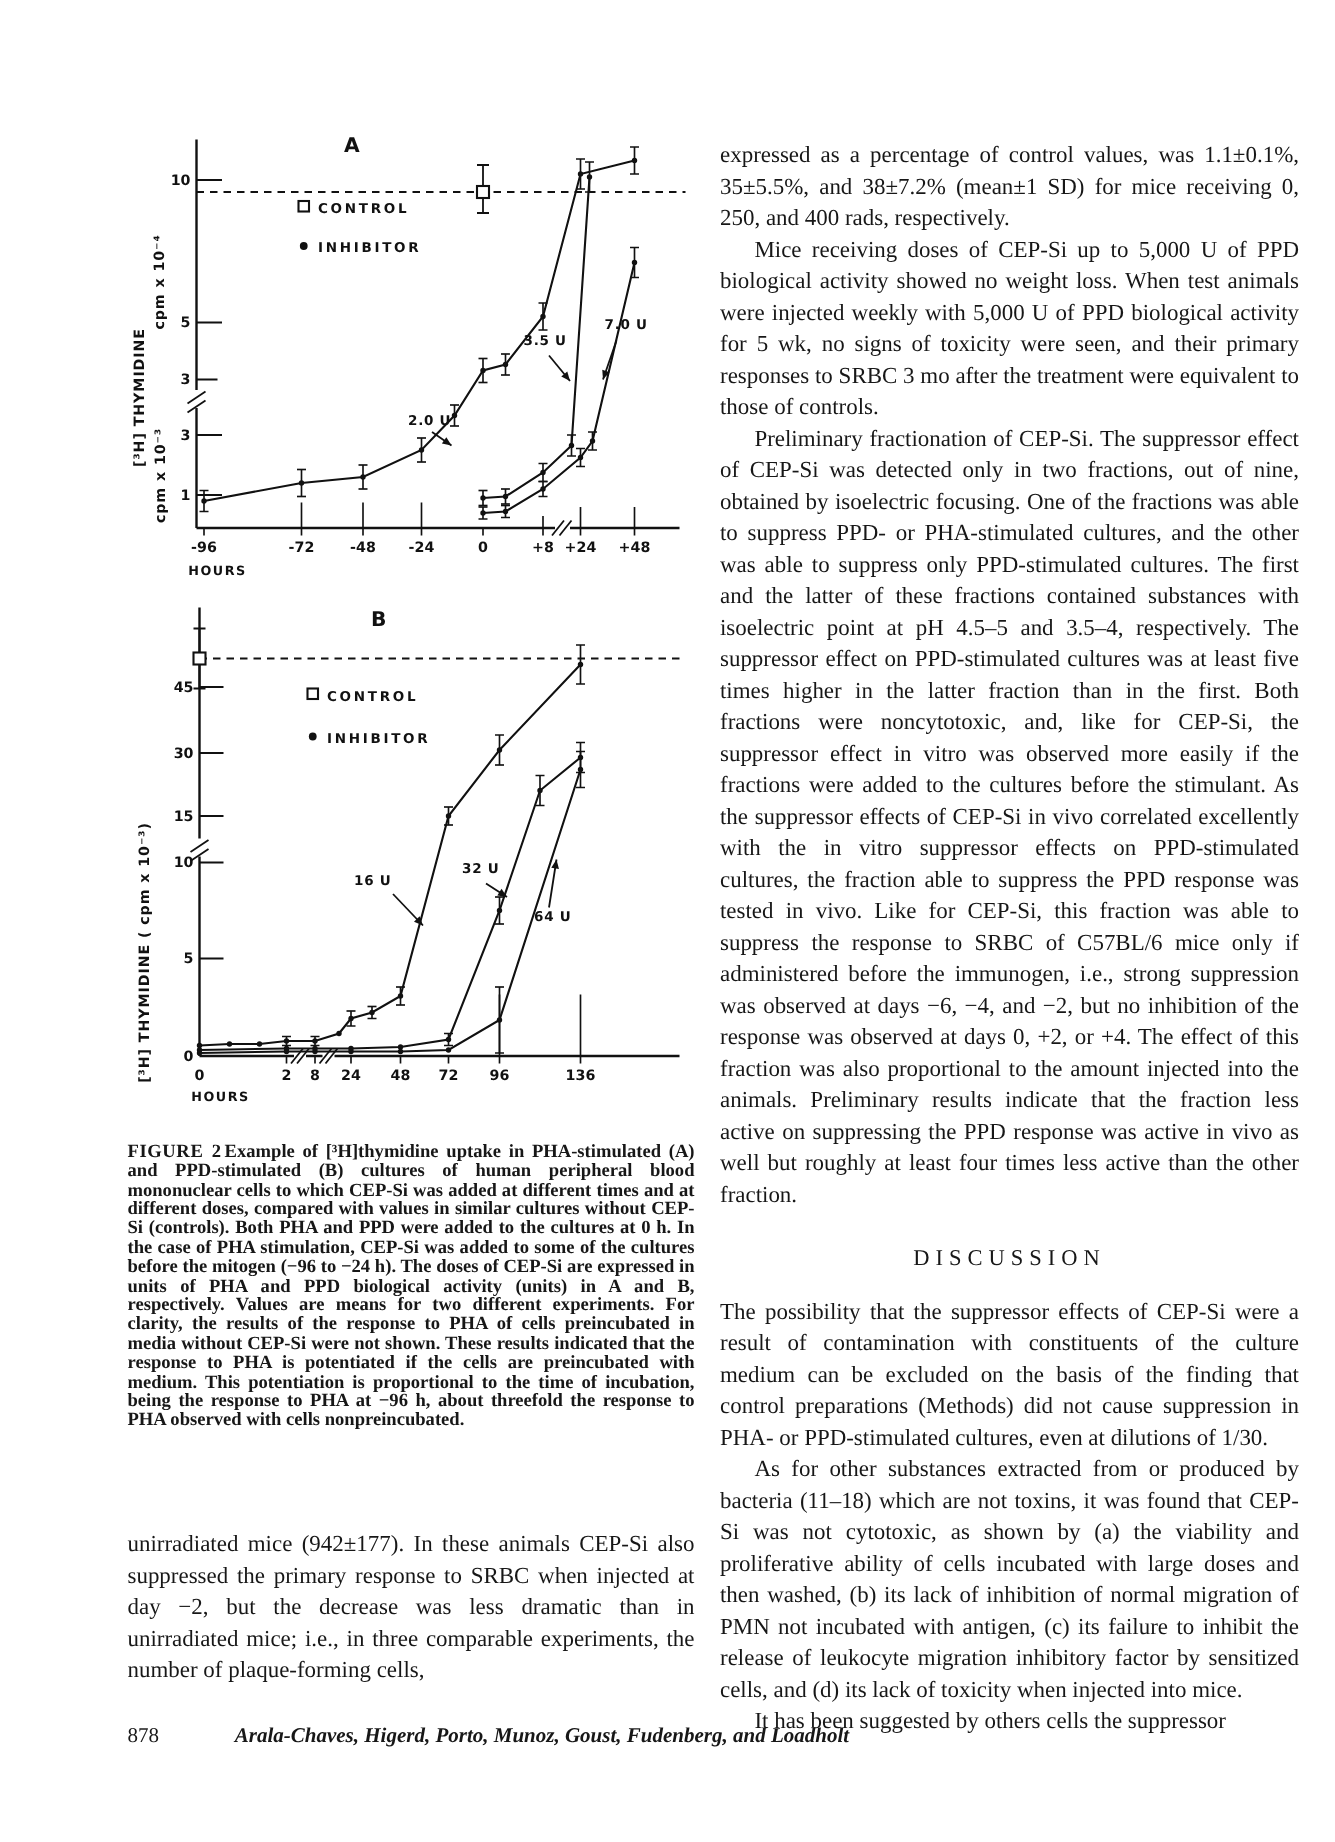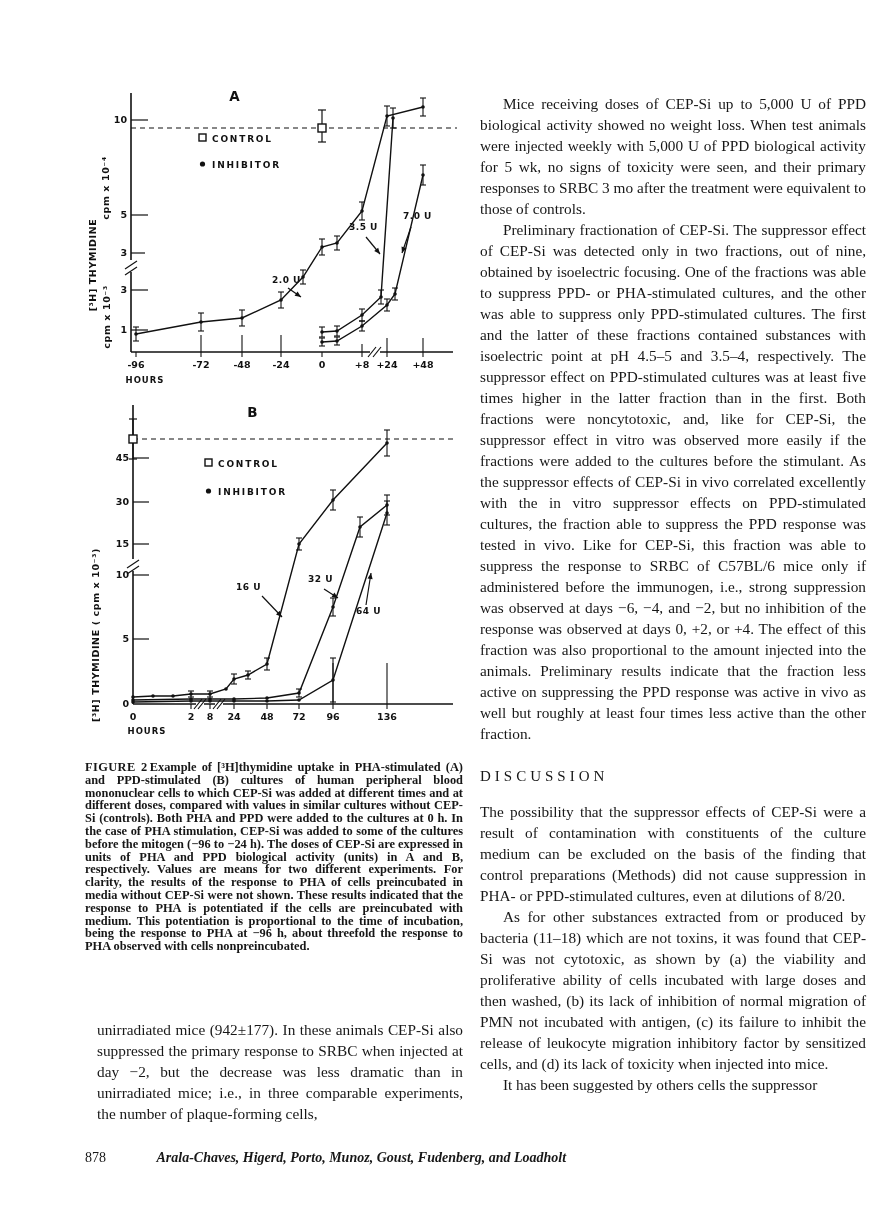--- a/index.html
+++ b/index.html
@@ -6,22 +6,22 @@
   .page{position:relative;width:890px;height:1228px;background:#fff;
         font-family:"Liberation Serif","DejaVu Serif",serif;color:#171717;overflow:hidden;}
   .col-left{position:absolute;left:85px;top:85px;width:378px;}
   .col-right{position:absolute;left:480px;top:93px;width:386px;}
   .body-text{font-size:15.3px;line-height:21px;text-align:justify;margin:0;}
   .ind{text-indent:1.5em;}
   .lead-italic{}
   figure{margin:0;padding:0;}
   .caption{font-size:12.4px;line-height:12.8px;font-weight:bold;text-align:justify;margin:2px 0 0 0;}
   .fig-label{padding-right:2px;letter-spacing:0.4px;}
-  .left-para{margin-top:66px;margin-left:12px;}
-  h2.discussion{font-size:15px;font-weight:400;letter-spacing:4px;margin:24px 0 16px 0;}
+  .left-para{margin-top:66px;}
+  h2.discussion{font-size:15px;font-weight:400;letter-spacing:4px;text-align:center;margin:24px 0 16px 0;}
   .footer{position:absolute;left:85px;top:1150px;width:780px;font-size:14px;}
   .footer .pnum{display:inline-block;width:68px;}
   .footer .authors{font-style:italic;font-weight:bold;}
   .chart{display:block;}
   .chart text{font-family:"DejaVu Sans",sans-serif;fill:#111;}
   .tick{font-size:9.5px;font-weight:700;}
   .small{font-size:8.5px;letter-spacing:1px;}
   .ctitle{font-size:13.5px;font-weight:700;letter-spacing:1px;}
   .axis-label{font-size:9.5px;font-weight:700;letter-spacing:0.6px;}
   .legend-t{font-size:9px;font-weight:700;letter-spacing:1.8px;}
@@ -379,24 +379,25 @@
 
       <figcaption class="caption">
         <span class="fig-label">FIGURE 2</span><span>Example of [³H]thymidine uptake in PHA-stimulated (A) and PPD-stimulated (B) cultures of human peripheral blood mononuclear cells to which CEP-Si was added at different times and at different doses, compared with values in similar cultures without CEP-Si (controls). Both PHA and PPD were added to the cultures at 0 h. In the case of PHA stimulation, CEP-Si was added to some of the cultures before the mitogen (−96 to −24 h). The doses of CEP-Si are expressed in units of PHA and PPD biological activity (units) in A and B, respectively. Values are means for two different experiments. For clarity, the results of the response to PHA of cells preincubated in media without CEP-Si were not shown. These results indicated that the response to PHA is potentiated if the cells are preincubated with medium. This potentiation is proportional to the time of incubation, being the response to PHA at −96 h, about threefold the response to PHA observed with cells nonpreincubated.</span>
       </figcaption>
     </figure>
 
     <p class="body-text left-para">unirradiated mice (942±177). In these animals CEP-Si also suppressed the primary response to SRBC when injected at day −2, but the decrease was less dramatic than in unirradiated mice; i.e., in three comparable experiments, the number of plaque-forming cells,</p>
   </div>
 
   <div class="col-right">
+    <p class="body-text">expressed as a percentage of control values, was 1.1±0.1%, 35±5.5%, and 38±7.2% (mean±1 SD) for mice receiving 0, 250, and 400 rads, respectively.</p>
     <p class="body-text ind">Mice receiving doses of CEP-Si up to 5,000 U of PPD biological activity showed no weight loss. When test animals were injected weekly with 5,000 U of PPD biological activity for 5 wk, no signs of toxicity were seen, and their primary responses to SRBC 3 mo after the treatment were equivalent to those of controls.</p>
     <p class="body-text ind"><span class="lead-italic">Preliminary fractionation of CEP-Si.</span><span>  The suppressor effect of CEP-Si was detected only in two fractions, out of nine, obtained by isoelectric focusing. One of the fractions was able to suppress PPD- or PHA-stimulated cultures, and the other was able to suppress only PPD-stimulated cultures. The first and the latter of these fractions contained substances with isoelectric point at pH 4.5–5 and 3.5–4, respectively. The suppressor effect on PPD-stimulated cultures was at least five times higher in the latter fraction than in the first. Both fractions were noncytotoxic, and, like for CEP-Si, the suppressor effect in vitro was observed more easily if the fractions were added to the cultures before the stimulant. As the suppressor effects of CEP-Si in vivo correlated excellently with the in vitro suppressor effects on PPD-stimulated cultures, the fraction able to suppress the PPD response was tested in vivo. Like for CEP-Si, this fraction was able to suppress the response to SRBC of C57BL/6 mice only if administered before the immunogen, i.e., strong suppression was observed at days −6, −4, and −2, but no inhibition of the response was observed at days 0, +2, or +4. The effect of this fraction was also proportional to the amount injected into the animals. Preliminary results indicate that the fraction less active on suppressing the PPD response was active in vivo as well but roughly at least four times less active than the other fraction.</span></p>
     <h2 class="discussion">DISCUSSION</h2>
-    <p class="body-text">The possibility that the suppressor effects of CEP-Si were a result of contamination with constituents of the culture medium can be excluded on the basis of the finding that control preparations (Methods) did not cause suppression in PHA- or PPD-stimulated cultures, even at dilutions of 8/20.</p>
+    <p class="body-text">The possibility that the suppressor effects of CEP-Si were a result of contamination with constituents of the culture medium can be excluded on the basis of the finding that control preparations (Methods) did not cause suppression in PHA- or PPD-stimulated cultures, even at dilutions of 1/30.</p>
     <p class="body-text ind">As for other substances extracted from or produced by bacteria (11–18) which are not toxins, it was found that CEP-Si was not cytotoxic, as shown by (a) the viability and proliferative ability of cells incubated with large doses and then washed, (b) its lack of inhibition of normal migration of PMN not incubated with antigen, (c) its failure to inhibit the release of leukocyte migration inhibitory factor by sensitized cells, and (d) its lack of toxicity when injected into mice.</p>
     <p class="body-text ind">It has been suggested by others cells the suppressor</p>
   </div>
 
   <div class="footer">
     <span class="pnum">878</span>
     <span class="authors">Arala-Chaves, Higerd, Porto, Munoz, Goust, Fudenberg, and Loadholt</span>
   </div>
 
 </div>

